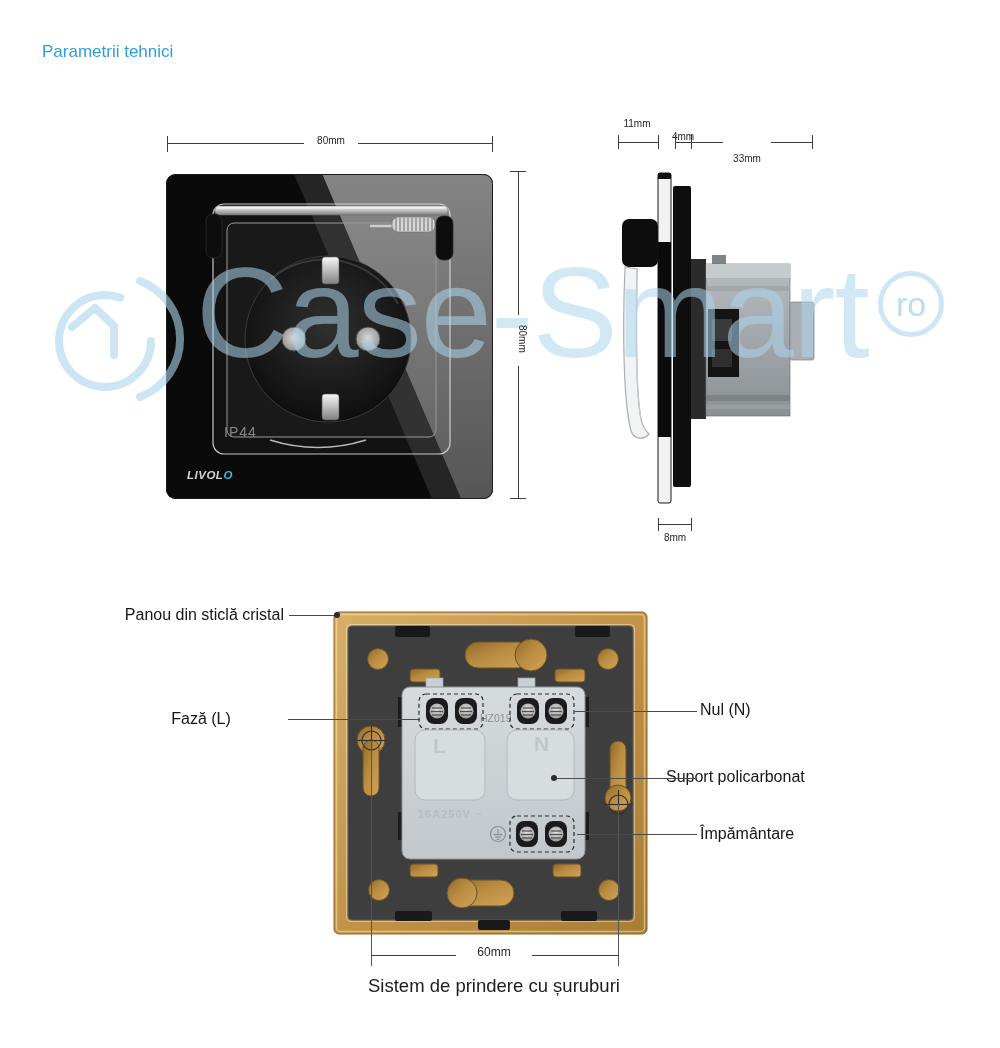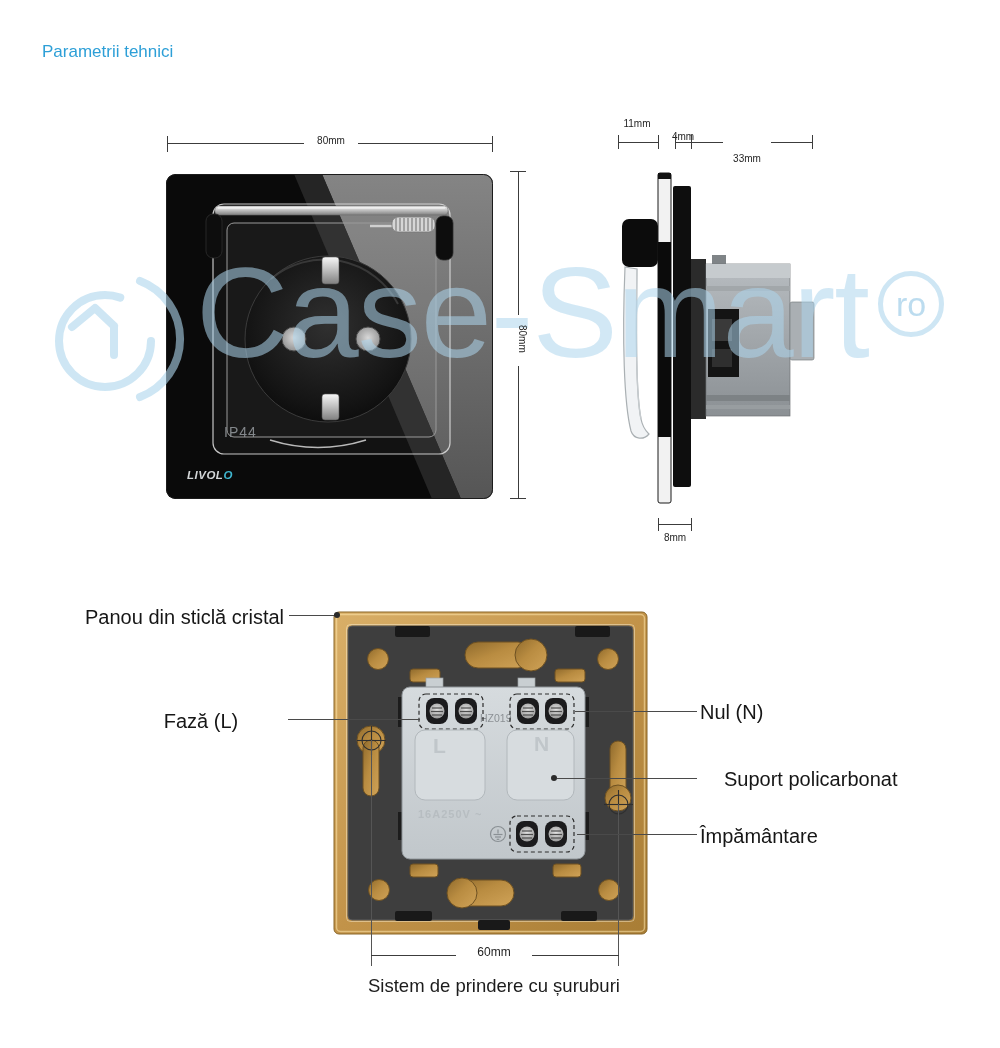--- a/index.html
+++ b/index.html
@@ -2,21 +2,21 @@
 <html><head>
 <meta charset="utf-8">
 <style>
   html,body{margin:0;padding:0;background:#fff;}
   #canvas{position:relative;width:1000px;height:1048px;background:#ffffff;overflow:hidden;
           font-family:"Liberation Sans",sans-serif;margin-top:9px;}
   svg{position:absolute;overflow:visible;}
   .dline{position:absolute;background:#3c3c3c;z-index:30;}
   .dtext{position:absolute;color:#1f1f1f;font-size:10px;text-align:center;line-height:1.15;
          white-space:nowrap;z-index:30;}
-  .lbl{position:absolute;color:#161616;font-size:20px;white-space:nowrap;z-index:30;}
+  .lbl{position:absolute;color:#161616;font-size:16px;white-space:nowrap;z-index:30;}
   .leader{position:absolute;height:1px;background:#4a4a4a;z-index:30;}
   .ldot{position:absolute;width:6px;height:6px;border-radius:50%;background:#2b2b2b;z-index:30;}
   #wm-text{position:absolute;left:196px;top:240px;font-size:128px;line-height:1;
            letter-spacing:-1px;color:rgba(173,214,236,0.55);z-index:20;}
   #wm-badge{position:absolute;left:878px;top:262px;width:56px;height:56px;border-radius:50%;
             border:5px solid rgba(173,214,236,0.6);text-align:center;line-height:56px;
             font-size:34px;color:rgba(160,205,232,0.7);z-index:20;}
   #page-title{position:absolute;left:42px;top:33px;font-size:17px;color:#2d9fd7;z-index:30;}
   #caption{position:absolute;left:368px;top:966px;width:290px;text-align:left;
            font-size:18.5px;color:#1c1c1c;z-index:30;}
@@ -333,20 +333,20 @@
   <div class="lbl" style="left:60px;top:597px;width:224px;text-align:right">Panou din sticlă cristal</div>
   <div class="leader" style="left:289px;top:606px;width:48px"></div>
   <div class="ldot" style="left:334px;top:603px"></div>
 
   <div class="lbl" style="left:120px;top:701px;width:162px;text-align:center">Fază (L)</div>
   <div class="leader" style="left:288px;top:710px;width:132px"></div>
 
   <div class="lbl" style="left:700px;top:692px;width:160px">Nul (N)</div>
   <div class="leader" style="left:575px;top:702px;width:122px"></div>
 
-  <div class="lbl" style="left:724px;top:759px;width:210px">Suport policarbonat</div>
+  <div class="lbl" style="left:666px;top:759px;width:210px">Suport policarbonat</div>
   <div class="leader" style="left:557px;top:769px;width:140px"></div>
   <div class="ldot" style="left:551px;top:766px"></div>
 
   <div class="lbl" style="left:700px;top:816px;width:210px">Împământare</div>
   <div class="leader" style="left:577px;top:825px;width:120px"></div>
 
 </div>
 
 </body></html>

